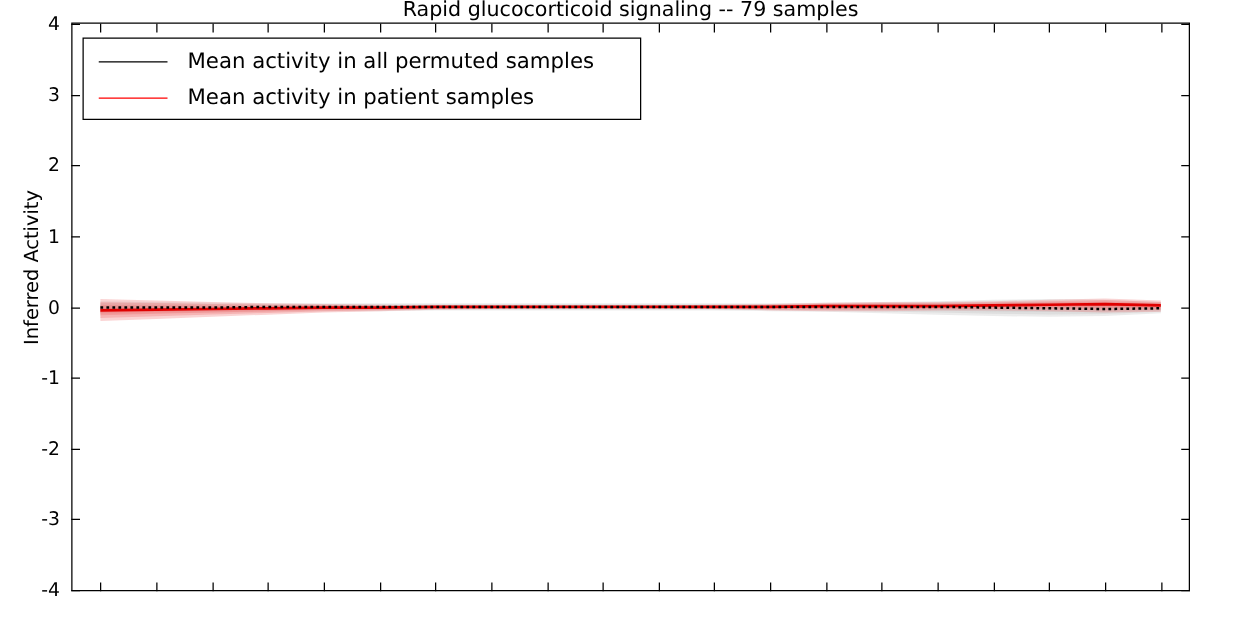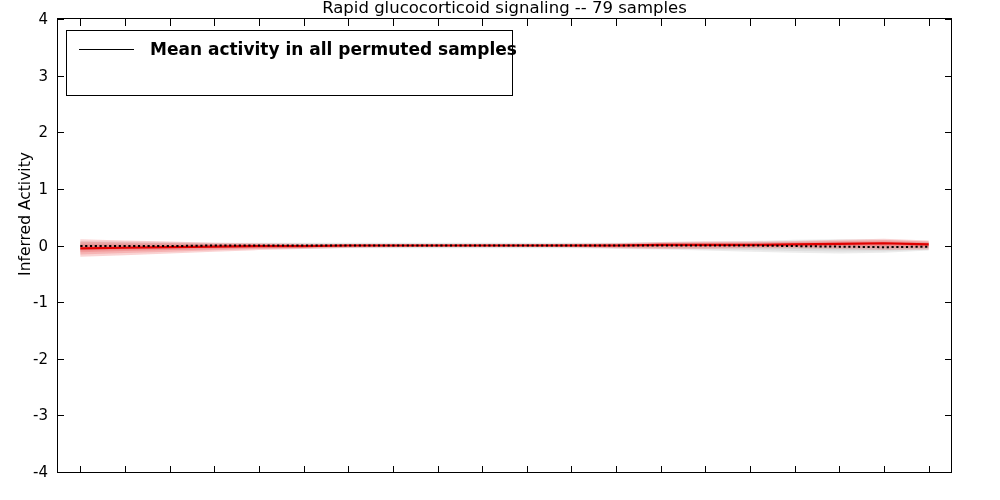--- a/index.html
+++ b/index.html
@@ -176,21 +176,20 @@
     width: 55px;
     height: 0;
     margin-left: 12px;
     margin-right: 16px;
     flex: 0 0 auto;
   }
   .legend-text {
     font-size: 17px;
     color: #000;
     white-space: nowrap;
-    font-weight: bold;
   }
 
   
   #plot-svg {
     position: absolute;
     left: 0;
     top: 0;
   }
 </style>
 </head>
@@ -317,16 +316,20 @@
       <div class="xtick-mark-top" style="left: 884.025px;"></div>
       <div class="xtick-mark" style="left: 928.675px;"></div>
       <div class="xtick-mark-top" style="left: 928.675px;"></div>
     </div>
 
   <div id="legend">
     <div class="legend-row" style="top:4px;">
       <div class="legend-swatch" style="border-top:1.7px solid #000000;"></div>
       <div class="legend-text">Mean activity in all permuted samples</div>
     </div>
+    <div class="legend-row" style="top:33px;">
+      <div class="legend-swatch" style="border-top:1.7px solid #ff0000;"></div>
+      <div class="legend-text">Mean activity in patient samples</div>
+    </div>
   </div>
 
 
 </div>
 
 </body></html>

